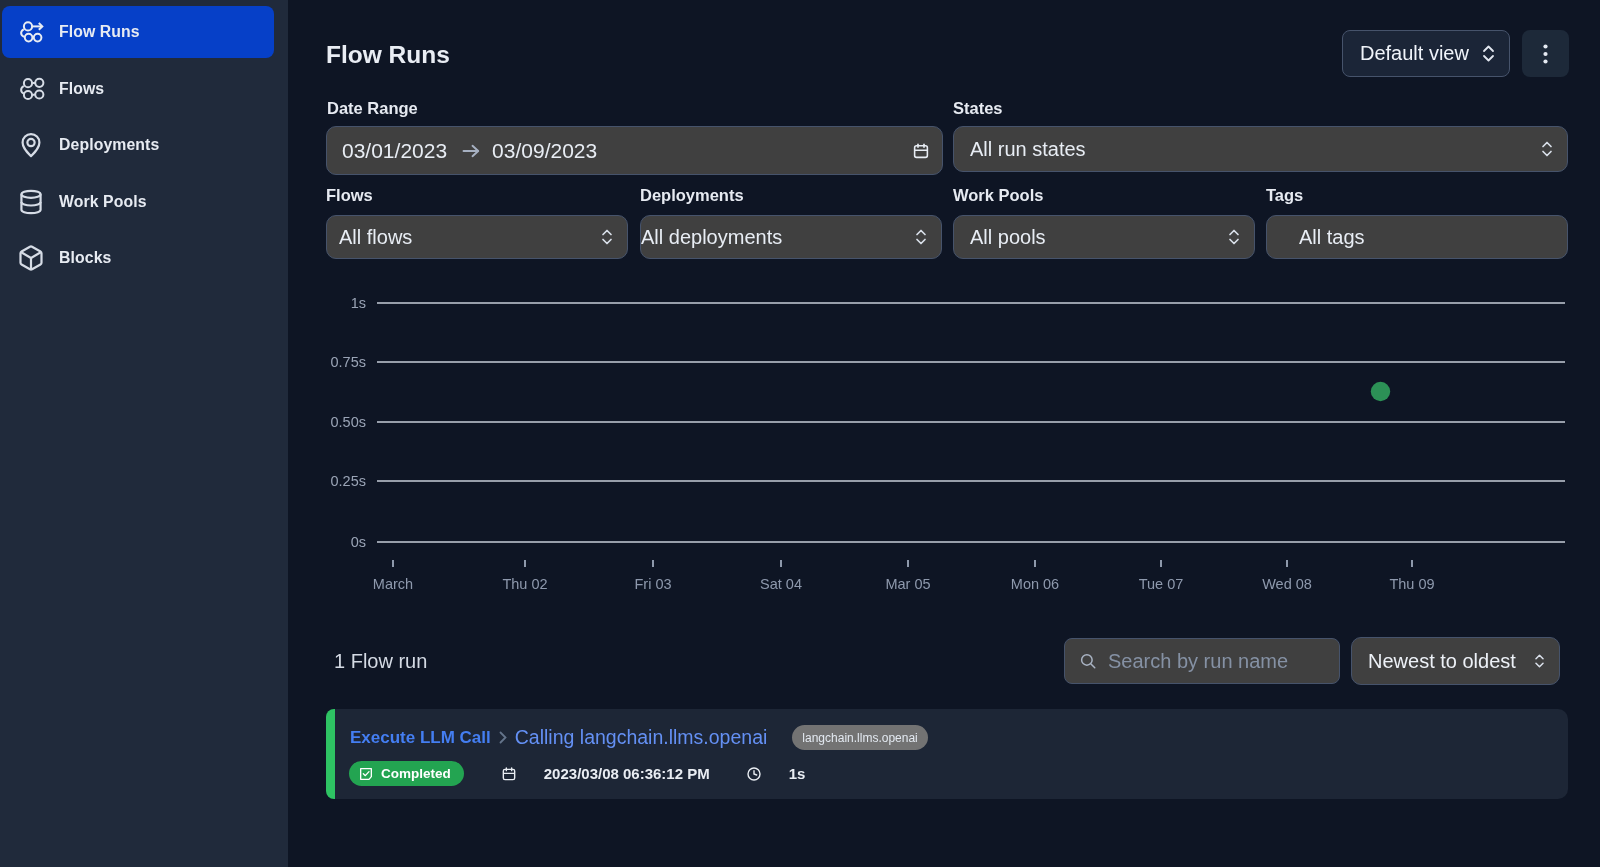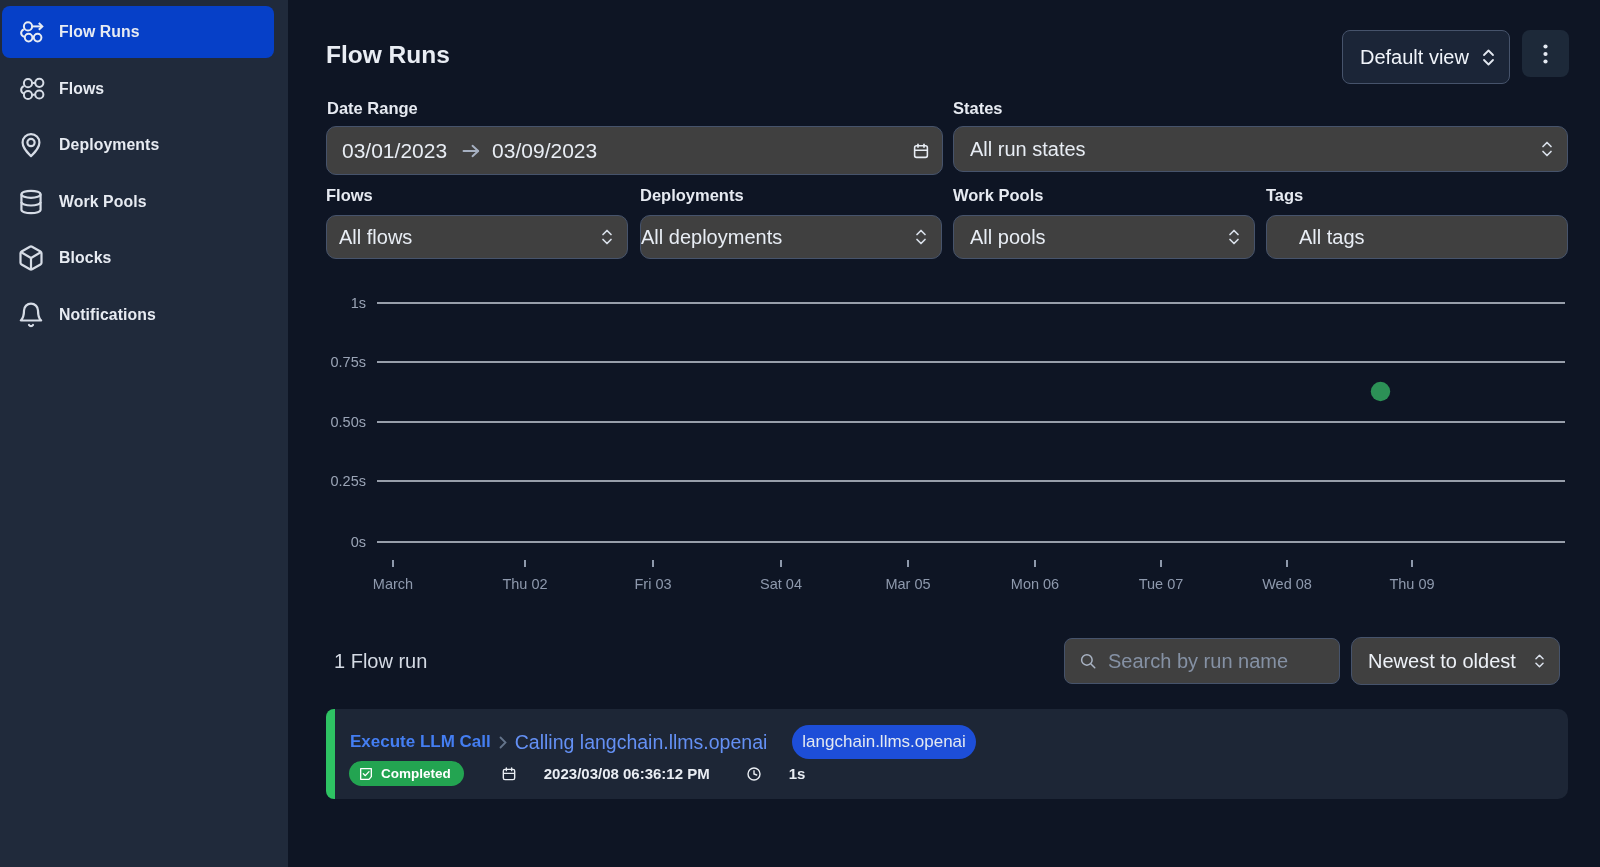--- a/index.html
+++ b/index.html
@@ -12,21 +12,21 @@
   .nav-item { position:absolute; left:2px; width:272px; height:52px; border-radius:8px;
       display:flex; align-items:center; color:#E7EBF2; }
   .nav-item.active { background:#0640C8; }
   .nav-item svg { margin-left:15px; flex:0 0 auto; }
   .nav-item .lbl { margin-left:14px; font-size:15.8px; font-weight:bold; letter-spacing:0.1px; }
 
   
   h1 { position:absolute; left:326px; top:39.5px; font-size:24.5px; line-height:30px; color:#E9EDF4; font-weight:bold; }
 
   .btn { position:absolute; background:#1B2537; border:1px solid #46536B; border-radius:8px; }
-  #defaultview { left:1342px; top:30px; width:168px; height:54px; display:flex; align-items:center; justify-content:space-between; padding:0 14px 0 17px; color:#F0F4FA; font-size:20px; }
+  #defaultview { left:1342px; top:30px; width:168px; height:47px; display:flex; align-items:center; justify-content:space-between; padding:0 14px 0 17px; color:#F0F4FA; font-size:20px; }
   #kebab { left:1522px; top:30px; width:47px; height:47px; background:#1D2939; border:none; display:flex; align-items:center; justify-content:center; }
 
   .flabel { position:absolute; font-size:16.5px; font-weight:bold; color:#E6EAF1; line-height:20px; }
   .field { position:absolute; background:#404040; border:1px solid #46536B; border-radius:10px; display:flex; align-items:center; color:#E8EDF4; font-size:20px; }
   .field .caret { position:absolute; right:14px; top:50%; transform:translateY(-50%); }
 
   
   #chart { left:326px; top:288px; }
   
   #nrun { left:334px; top:650px; font-size:20px; color:#D4DAE4; }
@@ -34,21 +34,21 @@
   #search .ph { color:#8591A4; font-size:20px; margin-left:11px; }
   #sort { left:1351px; top:637px; width:209px; height:48px; border-radius:10px; padding-left:16px; font-size:20px; color:#EDF1F7; }
 
   
   #card { position:absolute; left:326px; top:709px; width:1242px; height:90px; background:#1D2636; border-radius:10px; }
   #stripe { position:absolute; left:326px; top:709px; width:9px; height:90px; background:#2EC363; border-radius:8px 0 0 8px; }
   .row1 { position:absolute; left:350px; top:725px; display:flex; align-items:center; }
   .link1 { color:#447EF2; font-size:17px; font-weight:bold; }
   .sep { color:#64748B; margin:0 9px; font-size:14px; }
   .link2 { color:#6490F4; font-size:19.5px; }
-  .chip { background:#1d4ed8; color:#E3E9F1; font-size:17px; height:34px; border-radius:999px;
+  .chip { background:#737373; color:#E3E9F1; font-size:12px; height:25px; border-radius:999px;
           display:flex; align-items:center; padding:0 10px; margin-left:25px; }
   .row2 { position:absolute; left:349px; top:761px; display:flex; align-items:center; height:25px;gap:20px; }
   .badge { background:#23A451; border-radius:999px; height:25px; display:flex; align-items:center; padding:0 13px 0 9px; }
   .badge .btxt { color:#fff; font-size:13.5px; font-weight:bold; margin-left:7px; }
   .meta { display:flex; align-items:center; color:#E9EDF3; font-size:15px; font-weight:bold; }
 </style>
 </head>
 <body>
 
 <div id="sidebar">
@@ -92,27 +92,20 @@
     <span class="lbl">Work Pools</span>
   </div>
   <div class="nav-item" style="top:232px;">
     <svg width="28" height="28" viewBox="0 0 24 24" fill="none" stroke="#D6DCE6" stroke-width="1.9" stroke-linejoin="round">
       <path d="M21 16V8a1.8 1.8 0 0 0-.9-1.56l-7.2-4.12a1.8 1.8 0 0 0-1.8 0L3.9 6.44A1.8 1.8 0 0 0 3 8v8a1.8 1.8 0 0 0 .9 1.56l7.2 4.12a1.8 1.8 0 0 0 1.8 0l7.2-4.12A1.8 1.8 0 0 0 21 16z"></path>
       <path d="M3.3 6.9 L12 12 L20.7 6.9"></path>
       <path d="M12 22.2 V12"></path>
     </svg>
     <span class="lbl">Blocks</span>
   </div>
-  <div class="nav-item" style="top:288.5px;">
-    <svg width="28" height="28" viewBox="0 0 24 24" fill="none" stroke="#D6DCE6" stroke-width="1.9" stroke-linejoin="round" stroke-linecap="round">
-      <path d="M18 8.2 A6 6 0 0 0 6 8.2 c0 6.6-2.7 8.5-2.7 8.5 h17.4 S18 14.8 18 8.2"></path>
-      <path d="M13.7 20.6 a2 2 0 0 1-3.4 0"></path>
-    </svg>
-    <span class="lbl">Notifications</span>
-  </div>
 </div>
 
 <h1>Flow Runs</h1>
 
 <div class="btn" id="defaultview">
   <span>Default view</span>
   <svg width="13" height="19" viewBox="0 0 13 19" fill="none" stroke="#E2E7F0" stroke-width="1.8" stroke-linecap="round" stroke-linejoin="round">
     <path d="M2 7 L6.5 2.5 L11 7"></path>
     <path d="M2 12 L6.5 16.5 L11 12"></path>
   </svg>

